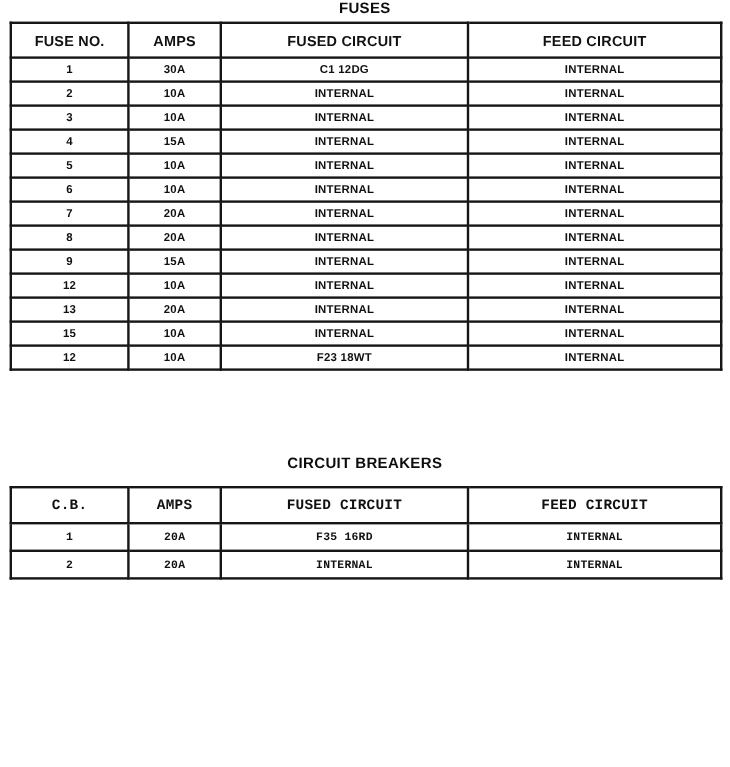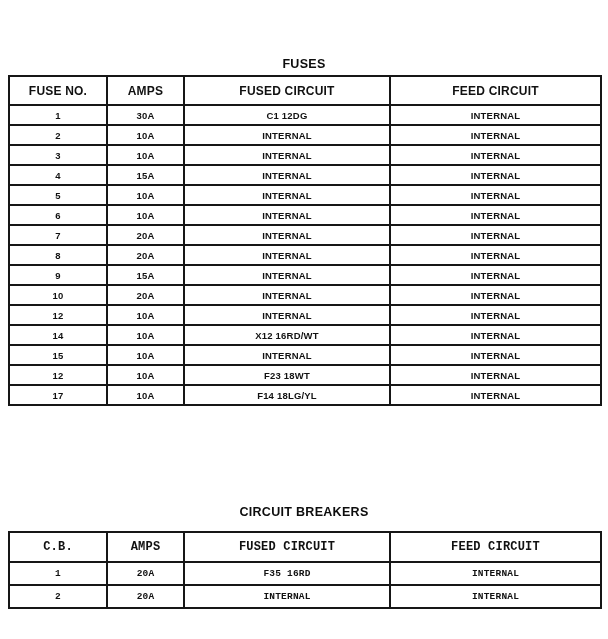--- a/index.html
+++ b/index.html
@@ -19,25 +19,24 @@
   }
   .table-title {
     width: 592px;
     margin-left: 8px;
     text-align: center;
     font-size: 12.5px;
     letter-spacing: 0.3px;
     color: #0d0d0d;
   }
   .fuses-title {
-    padding-top: 12px;
-    margin-top: 45px;
+    padding-top: 0;
   }
   .cb-title {
-    margin-top: 99px;
+    margin-top: 70px;
   }
   table.spec-table {
     border-collapse: collapse;
     table-layout: fixed;
     width: 592px;
     margin-left: 8px;
     margin-top: 4px;
     border: 2px solid #0369a1;
   }
   table.breakers {
@@ -148,53 +147,41 @@
           <td>INTERNAL</td>
           <td>INTERNAL</td>
         </tr>
         <tr>
           <td>9</td>
           <td>15A</td>
           <td>INTERNAL</td>
           <td>INTERNAL</td>
         </tr>
         <tr>
-          <td>10</td>
-          <td>20A</td>
-          <td>INTERNAL</td>
-          <td>INTERNAL</td>
-        </tr>
-        <tr>
           <td>12</td>
           <td>10A</td>
           <td>INTERNAL</td>
           <td>INTERNAL</td>
         </tr>
         <tr>
-          <td>14</td>
-          <td>10A</td>
-          <td>X12 16RD/WT</td>
+          <td>13</td>
+          <td>20A</td>
+          <td>INTERNAL</td>
           <td>INTERNAL</td>
         </tr>
         <tr>
           <td>15</td>
           <td>10A</td>
           <td>INTERNAL</td>
           <td>INTERNAL</td>
         </tr>
         <tr>
           <td>12</td>
           <td>10A</td>
           <td>F23 18WT</td>
-          <td>INTERNAL</td>
-        </tr>
-        <tr>
-          <td>17</td>
-          <td>10A</td>
-          <td>F14 18LG/YL</td>
           <td>INTERNAL</td>
         </tr>
       </tbody>
     </table>
 
   <div class="table-title cb-title">CIRCUIT BREAKERS</div>
 
   <table class="spec-table breakers">
     <colgroup>
       <col class="c1">

